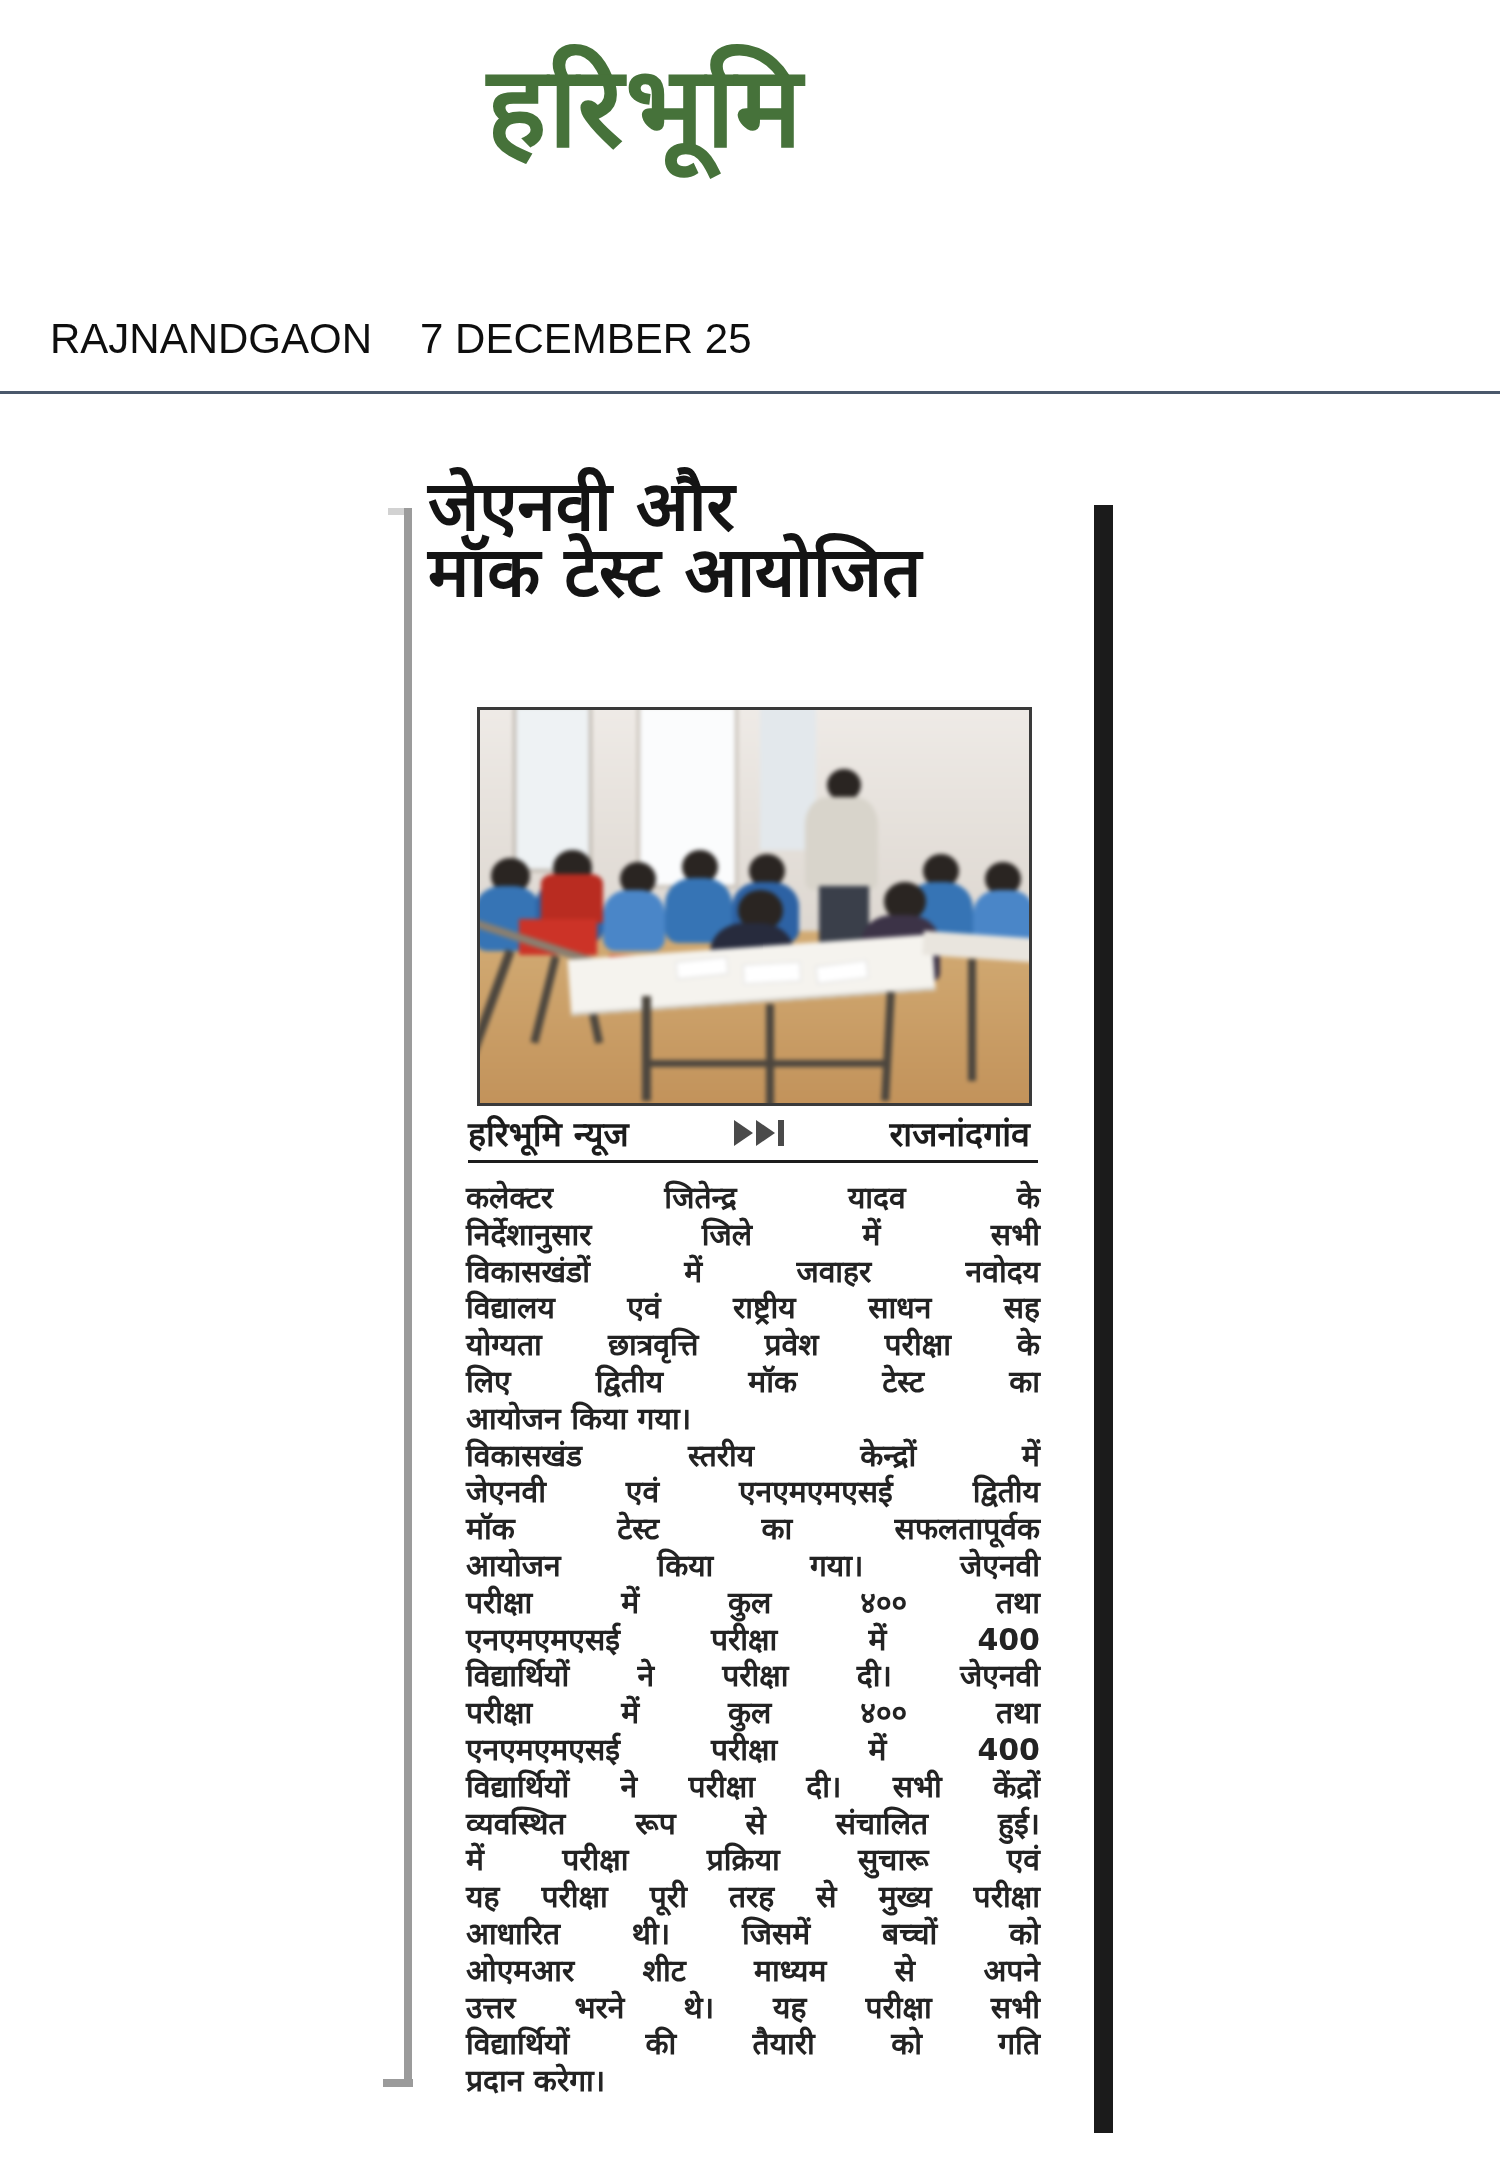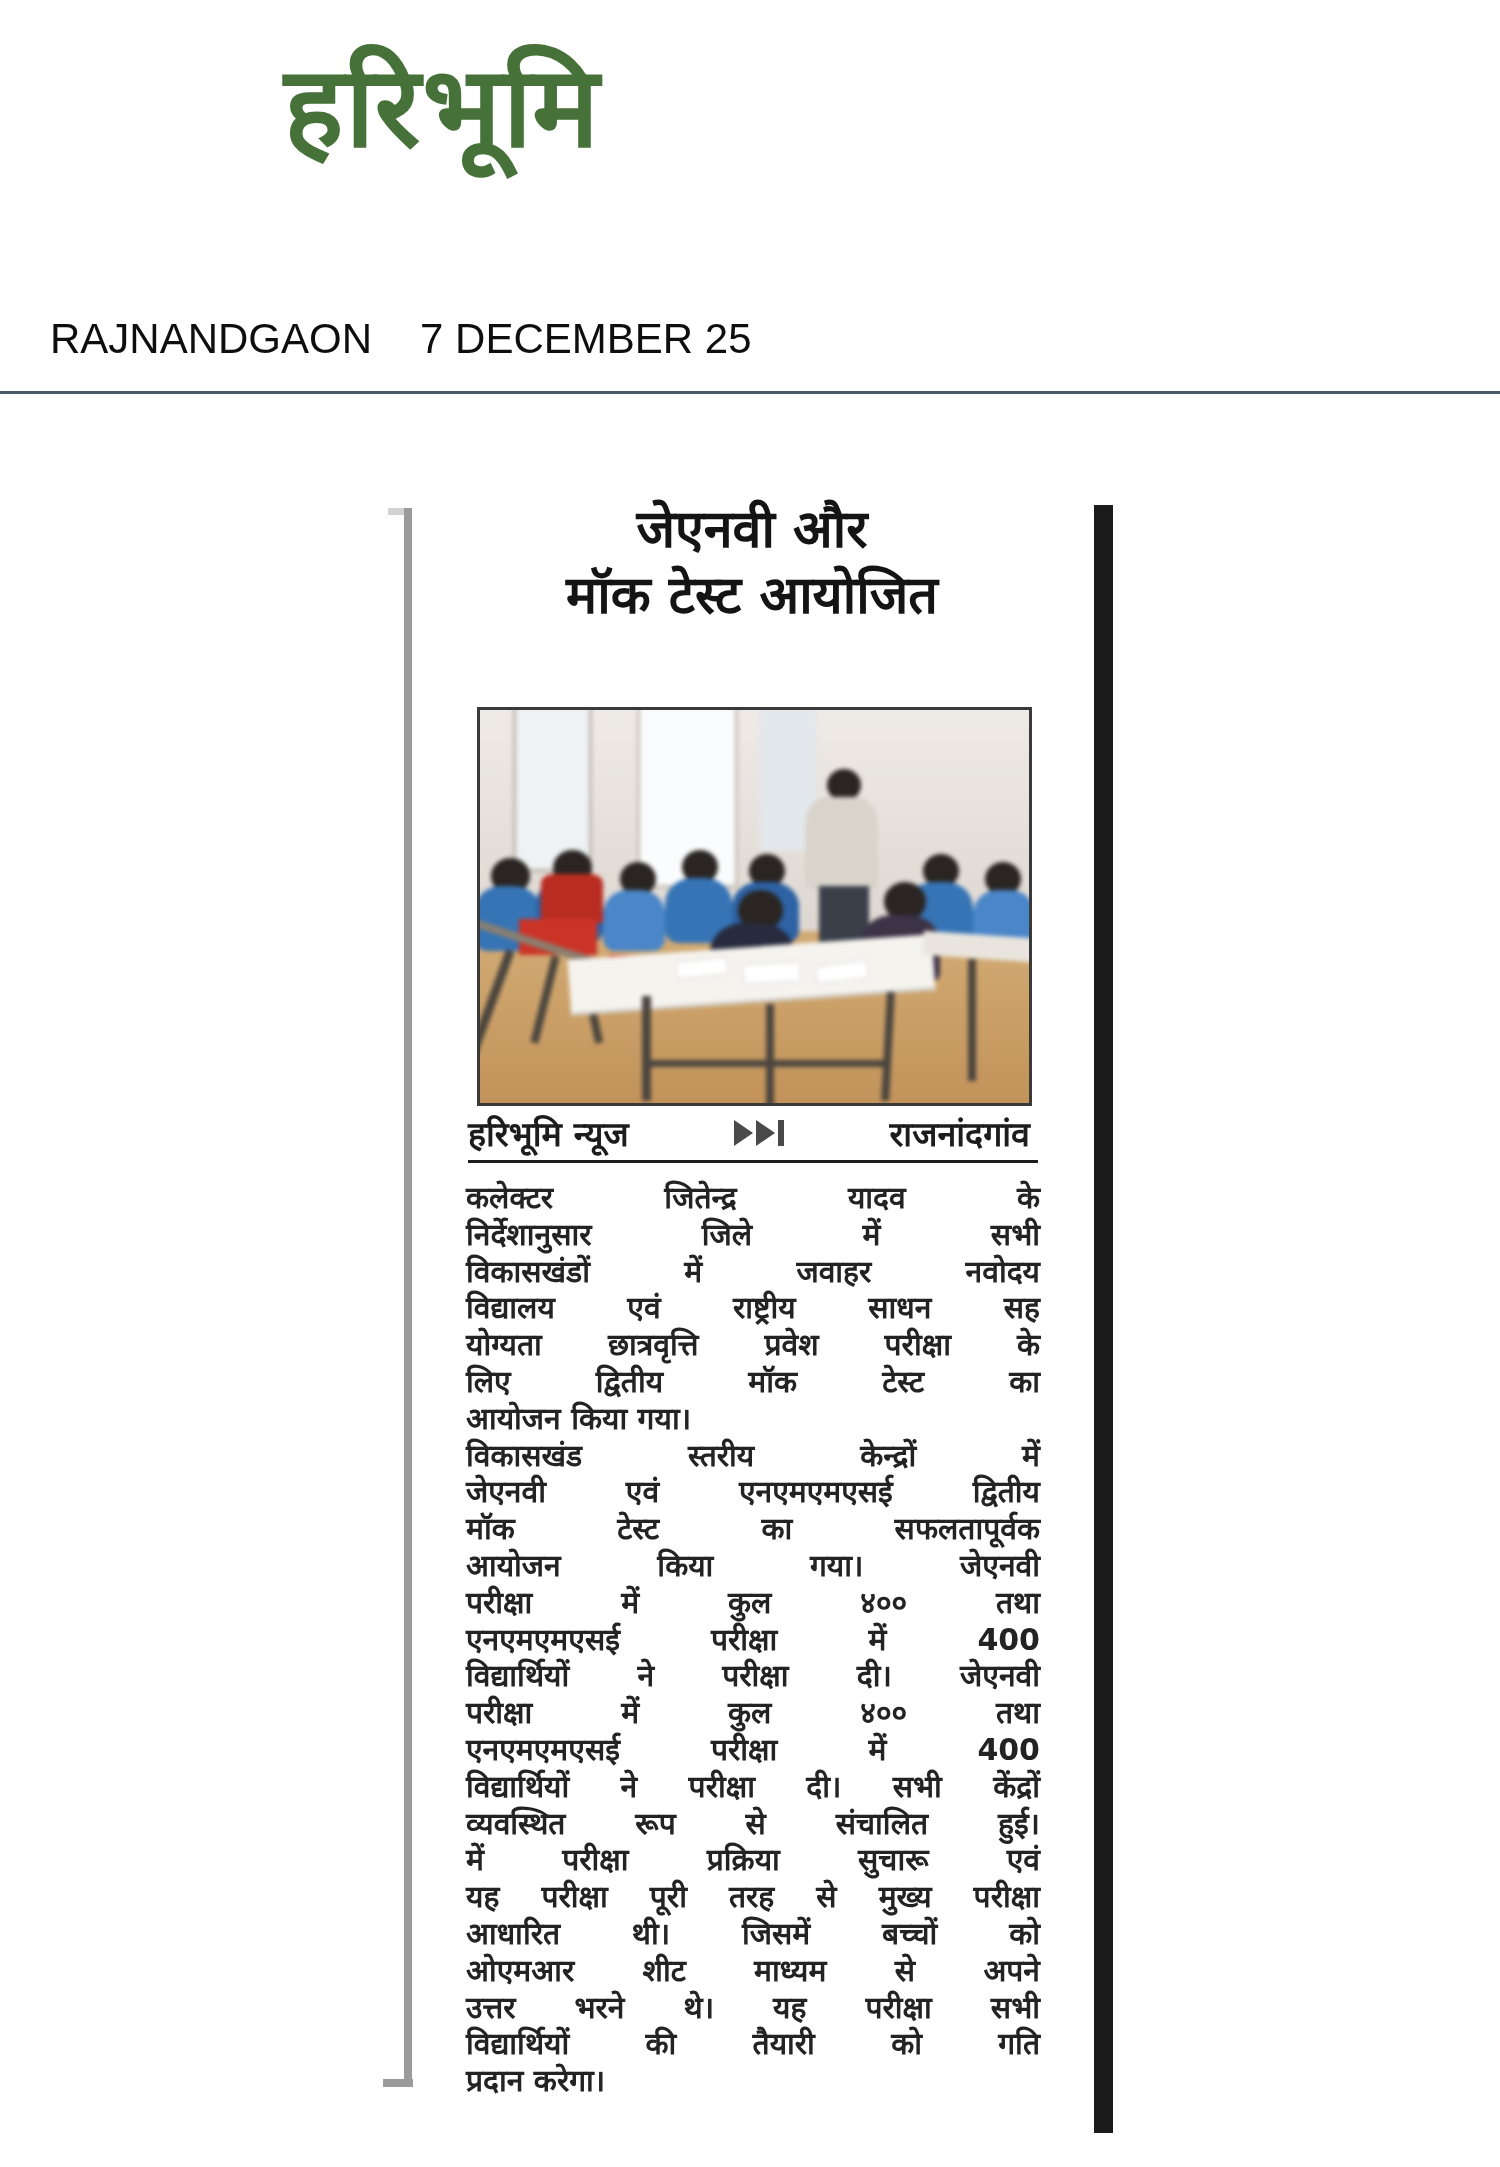--- a/index.html
+++ b/index.html
@@ -2,22 +2,22 @@
 <html><head>
 <meta charset="utf-8">
 <style>
   html,body{margin:0;padding:0;}
   body{
     width:1500px;height:2167px;position:relative;background:#ffffff;
     font-family:"DejaVu Sans",sans-serif;overflow:hidden;
   }
   
   .masthead{
-    position:absolute;left:284px;top:18px;width:500px;height:180px;
-    display:flex;align-items:center;justify-content:flex-start;
+    position:absolute;left:304px;top:18px;width:500px;height:180px;
+    display:flex;align-items:center;justify-content:flex-end;
   }
   .masthead .logo{
     font-size:112px;font-weight:bold;color:#46723a;letter-spacing:2px;
     font-family:"DejaVu Sans",sans-serif;line-height:1.1;
   }
   
   .dateline{
     position:absolute;left:50px;top:315px;display:flex;gap:48px;
     font-family:"Liberation Sans","DejaVu Sans",sans-serif;
     font-size:42px;color:#0e0e0e;letter-spacing:0px;
@@ -25,22 +25,22 @@
   .rule{
     position:absolute;left:0;top:391px;width:1500px;height:3px;background:#4a586b;
   }
   
   .clip-nub{position:absolute;left:388px;top:508px;width:18px;height:7px;background:#d2d2d2;}
   .clip-left{position:absolute;left:404px;top:508px;width:8px;height:1578px;background:#9b9b9b;}
   .clip-foot{position:absolute;left:383px;top:2079px;width:30px;height:8px;background:#9b9b9b;}
   .clip-right{position:absolute;left:1094px;top:505px;width:19px;height:1628px;background:#1b1b1b;}
   
   .headline{
-    position:absolute;left:428px;top:496px;width:648px;text-align:center;
-    font-weight:bold;color:#141414;font-size:52px;line-height:66px;
+    position:absolute;left:428px;top:473px;width:648px;
+    font-weight:bold;color:#141414;font-size:69px;line-height:66px;
   }
   
   .photo{
     position:absolute;left:477px;top:707px;width:549px;height:393px;
     border:3px solid #3a3a3a;overflow:hidden;background:#e7e3de;
   }
   .scene{position:absolute;left:-6px;top:-6px;right:-6px;bottom:-6px;filter:blur(2px);}
   .scene div{position:absolute;}
   .wall{left:0;top:0;width:100%;height:60%;background:linear-gradient(#efebe7,#dcd6cf);}
   .win1{left:7%;top:0;width:13%;height:40%;background:#eef2f4;border:3px solid #bcb5ac;}

